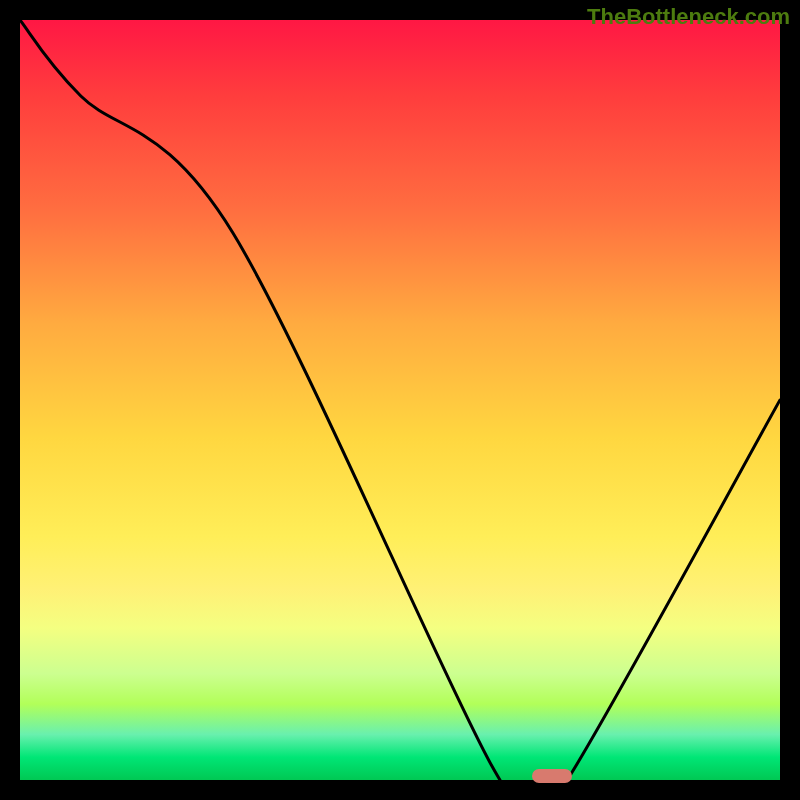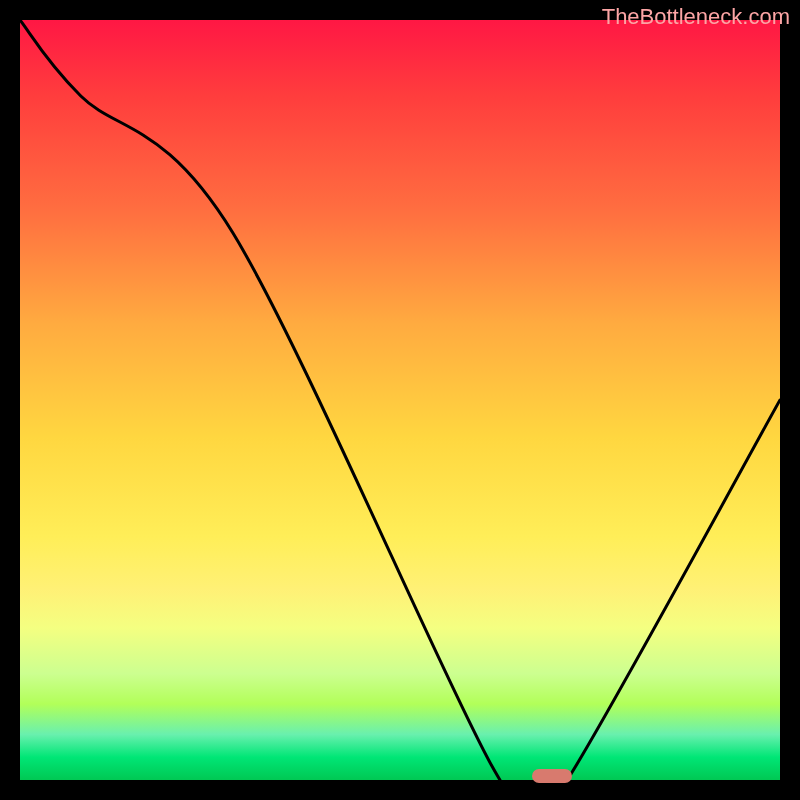--- a/index.html
+++ b/index.html
@@ -8,23 +8,23 @@
     width: 800px;
     height: 800px;
     background: #000;
     font-family: Arial, sans-serif;
     position: relative;
   }
   .watermark {
     position: absolute;
     top: 4px;
     right: 10px;
-    color: #fca5a5;
+    color: #4d7c0f;
     font-size: 22px;
-    font-weight: 400;
+    font-weight: 700;
     z-index: 10;
   }
   .plot-area {
     position: absolute;
     left: 20px;
     top: 20px;
     width: 760px;
     height: 760px;
     background: linear-gradient(to bottom,
       #ff1744 0%,

